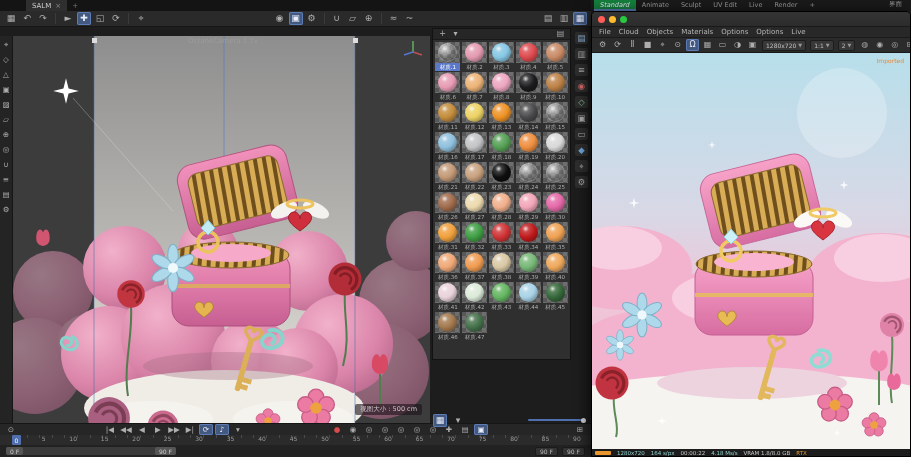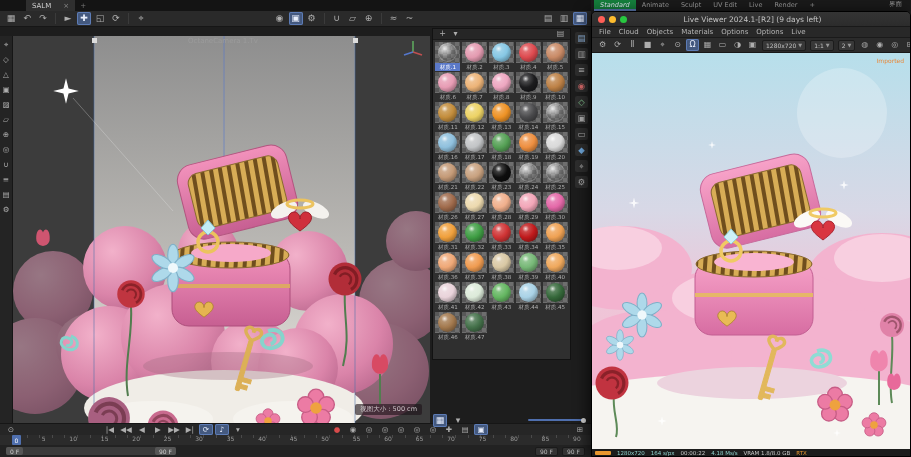--- a/index.html
+++ b/index.html
@@ -8,21 +8,21 @@
        font-family:"DejaVu Sans",sans-serif;color:#c8c8c8;-webkit-font-smoothing:antialiased;}
   .abs{position:absolute;}
   .row{display:flex;align-items:center;}
   .icon{display:inline-flex;align-items:center;justify-content:center;min-width:14px;height:13px;
         font-size:9px;line-height:1;color:#aeaeae;border-radius:2px;margin:0 1px;cursor:default;}
   .icon.hl{background:#44597f;color:#e8eefb;box-shadow:inset 0 0 0 1px #5d7cb6;}
   .sep{width:1px;height:11px;background:#3b3b3b;margin:0 4px;}
   .spacer{flex:1;}
   
   #doctabs{left:0;top:0;width:591px;height:11px;background:#141414;display:flex;align-items:stretch;font-size:7px;}
-  .doctab{display:flex;align-items:center;gap:12px;background:#2f2f2f;color:#cfcfcf;padding:0 6px;margin-left:26px;}
+  .doctab{display:flex;align-items:center;gap:4px;background:#2f2f2f;color:#cfcfcf;padding:0 6px;margin-left:26px;}
   .doctab .x{color:#888;}
   .tabplus{display:flex;align-items:center;padding:0 5px;color:#777;}
   
   #main-toolbar{left:0;top:11px;width:591px;height:16px;background:#2a2a2a;border-bottom:1px solid #161616;
                 display:flex;align-items:center;padding:0 3px;}
   
   #vp-menubar{left:0;top:27px;width:432px;height:9px;background:#232323;display:flex;align-items:center;
               font-size:6.5px;color:#a8a8a8;gap:7px;padding:0 4px;}
   #vp-menubar .menu-item{cursor:default;}
   #vp-search{width:7px;height:7px;border:1px solid #777;border-radius:50%;position:relative;}
@@ -670,21 +670,20 @@
       <span class="ltab">+</span>
       <span class="spacer"></span>
       <span class="ltab">界面</span>
     </div>
 
   <div id="octane" class="abs">
     <div id="lv-titlebar">
       <span class="light" id="light-close" style="background: rgb(255, 95, 87);"></span>
       <span class="light" id="light-min" style="background: rgb(254, 188, 46);"></span>
       <span class="light" id="light-zoom" style="background: rgb(40, 200, 64);"></span>
-      <span id="lv-title">Live Viewer 2024.1-[R2] (9 days left)</span>
     </div>
     <div id="lv-menubar">
         <span class="menu-item">File</span>
         <span class="menu-item">Cloud</span>
         <span class="menu-item">Objects</span>
         <span class="menu-item">Materials</span>
         <span class="menu-item">Options</span>
         <span class="menu-item">Options</span>
         <span class="menu-item">Live</span>
       </div>

